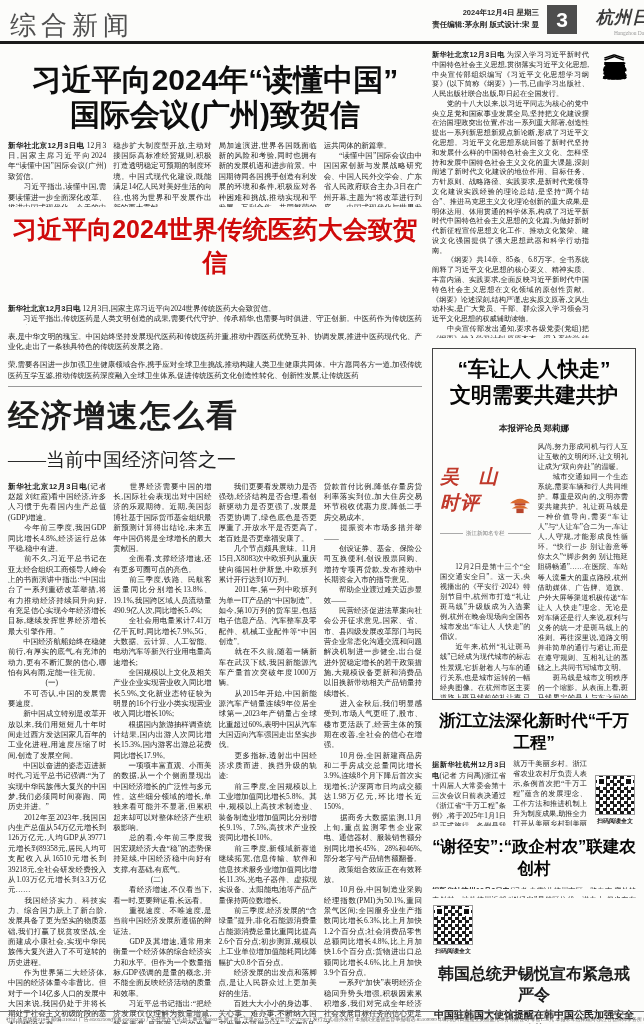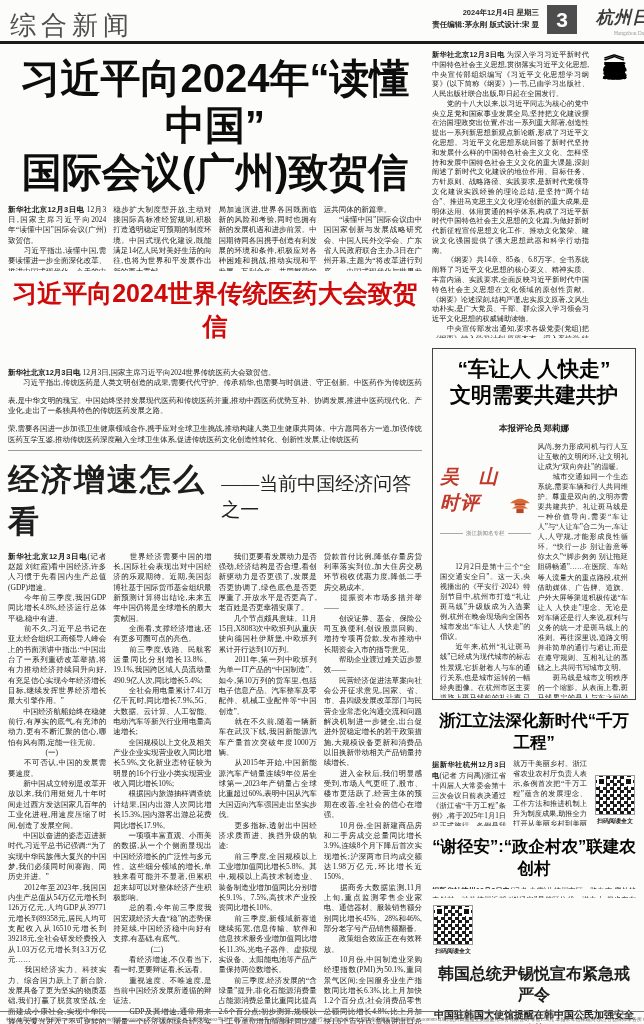--- a/index.html
+++ b/index.html
@@ -19,30 +19,30 @@
   .brand-en{font-size:5.5px;color:#9a9a9a;margin-top:1px;}
   
   .left{position:absolute;left:8px;top:46px;width:414px;bottom:20px;}
   .right{position:absolute;left:432px;top:50px;width:204px;bottom:20px;}
   
   .cols{display:flex;gap:7px;}
   .col{flex:1;font-size:7.5px;line-height:1.38;text-align:justify;white-space:pre-line;
        overflow:hidden;color:#222;}
   .dateline{font-family:"Liberation Sans",sans-serif;font-weight:bold;}
   
-  .a1-head{font-family:"Liberation Sans",sans-serif;font-weight:900;font-size:40px;line-height:1.18;
-       text-align:center;margin:9px 0 8px;letter-spacing:0px;color:#0d0d0d;}
+  .a1-head{font-family:"Liberation Sans",sans-serif;font-weight:900;font-size:30px;line-height:1.18;
+       text-align:center;margin:16px 0 8px;letter-spacing:0px;color:#0d0d0d;}
   .a1-cols{height:66px;margin-bottom:0;}
   
   .a2-head{font-family:"Liberation Sans",sans-serif;font-weight:900;font-size:25px;text-align:center;
        color:#cf0a0a;margin:6px 0 25px;}
   .a2-cols{height:78px;margin-bottom:4px;flex-direction:column;}
   .rule{border-top:1px solid #999;margin:4px 0 0;}
   
-  .econ-head{display:flex;align-items:baseline;justify-content:flex-start;gap:10px;margin:8px 0 9px;}
+  .econ-head{display:flex;align-items:baseline;justify-content:flex-start;gap:10px;margin:8px 0 9px;flex-direction:column;}
   .econ-title{font-family:"Liberation Sans",sans-serif;font-weight:900;font-size:31px;letter-spacing:2px;}
   .econ-sub{font-size:19px;color:#222;}
   .econ-cols{height:648px;}
   
   .gy{display:flex;height:288px;overflow:hidden;}
   .gy-body{flex:1;font-size:7.2px;line-height:1.36;text-align:justify;white-space:pre-line;
        overflow:hidden;color:#222;padding-right:5px;}
   .gy-vtitle{width:42px;writing-mode:vertical-rl;font-family:"Liberation Sans",sans-serif;
        font-weight:900;font-size:16px;letter-spacing:0px;transform:scaleX(1.45);
        transform-origin:center;text-align:left;line-height:42px;color:#000;}

